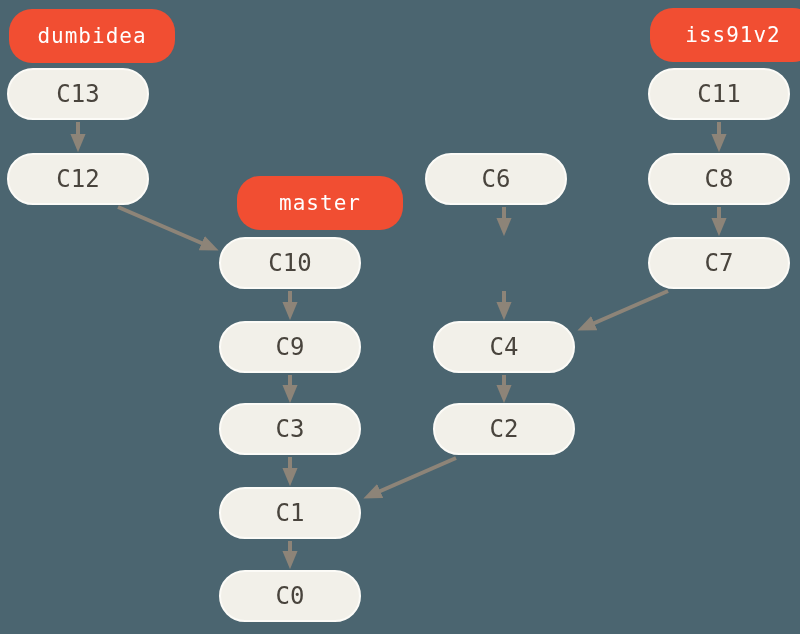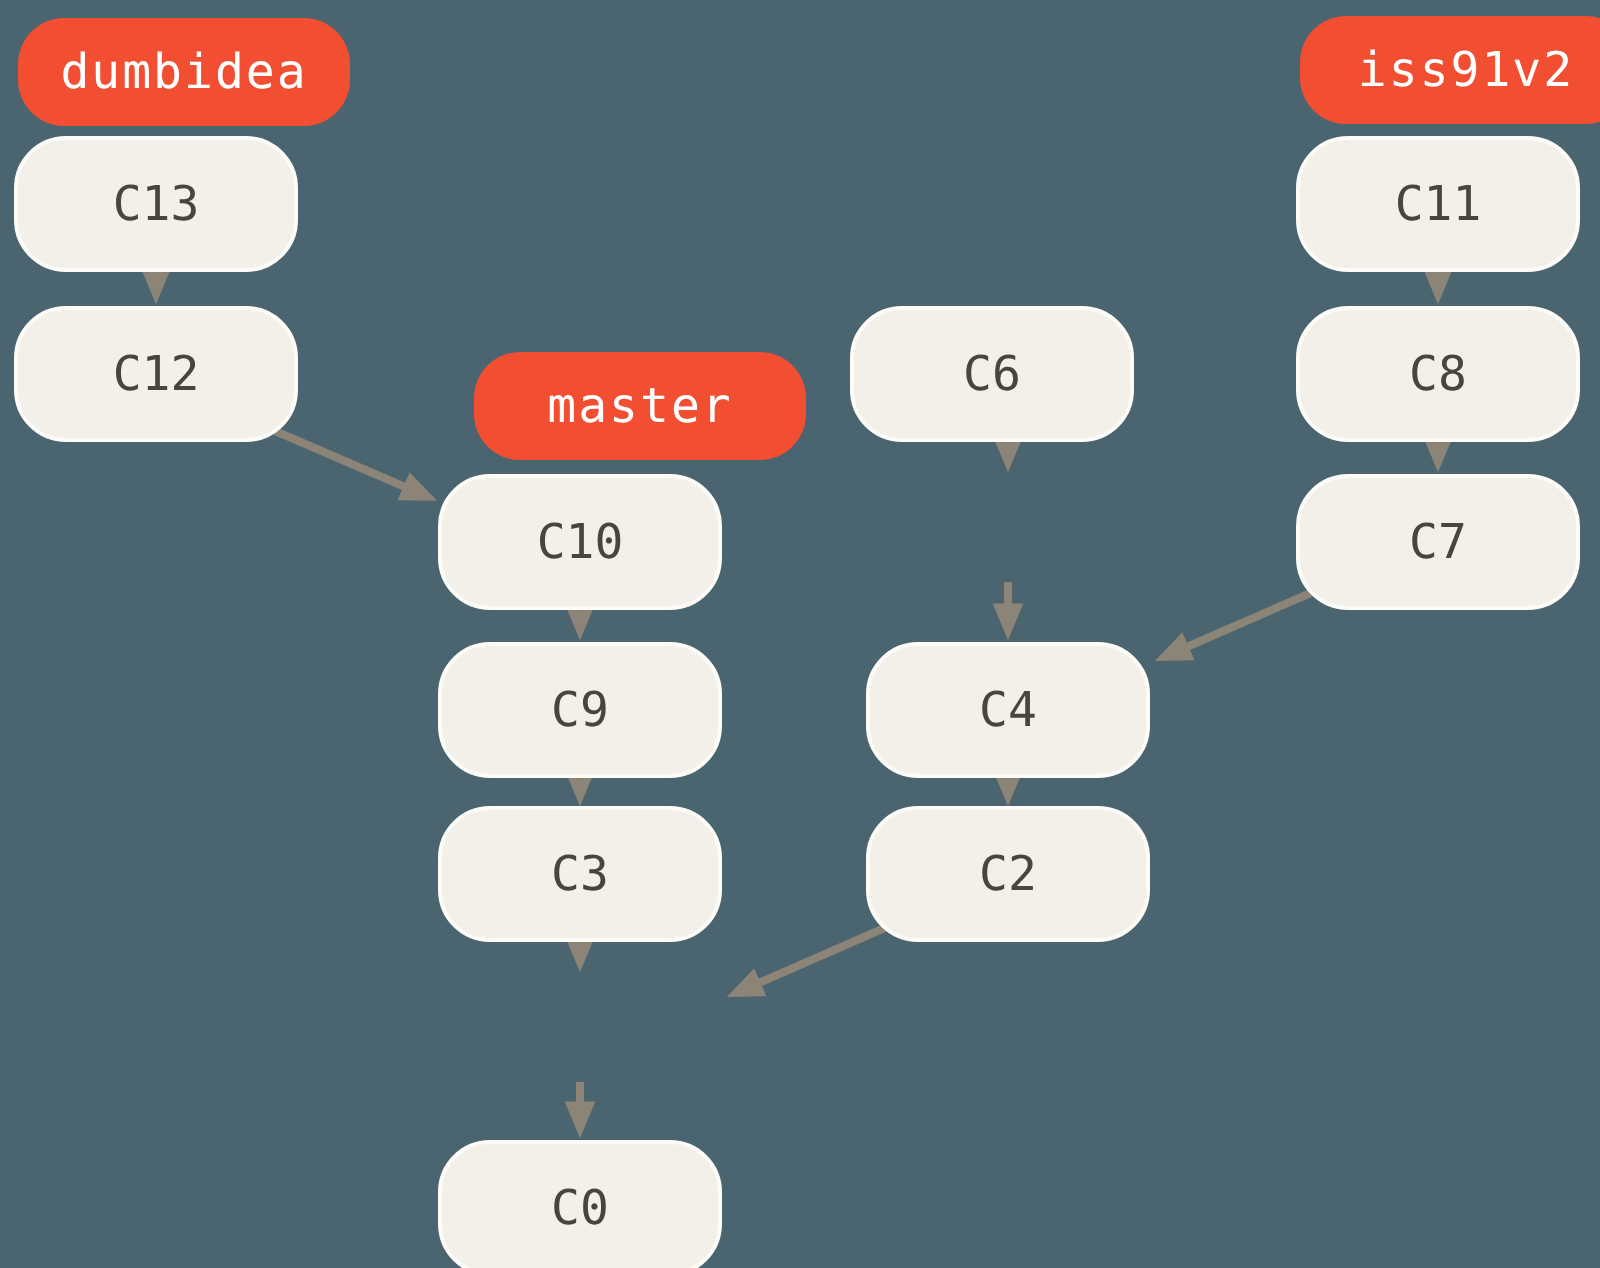--- a/index.html
+++ b/index.html
@@ -26,41 +26,41 @@
   }
   .arrow-layer {
     position: absolute;
     left: 0; top: 0;
     width: 800px; height: 634px;
     pointer-events: none;
   }
   .node {
     position: absolute;
     width: 142px;
-    height: 68px;
+    height: 52px;
     box-sizing: border-box;
     background: var(--node-bg);
     border: 2px solid var(--node-border);
     border-radius: 26px;
     display: flex;
     align-items: center;
     justify-content: center;
     font-size: 24px;
     color: var(--node-text);
   }
   .branch {
     position: absolute;
     width: 166px;
     height: 54px;
     background: var(--branch-label-bg);
     color: var(--branch-label-text);
     display: flex;
     align-items: center;
     justify-content: center;
-    font-size: 24px;
+    font-size: 21px;
     letter-spacing: 1px;
     border-radius: 23px;
   }
 </style>
 </head>
 <body>
 
 <div class="stage">
 
   <svg class="arrow-layer" width="800" height="634" viewBox="0 0 800 634" xmlns="http://www.w3.org/2000/svg">
@@ -89,20 +89,21 @@
   <div class="branch" style="left:9px;   top:9px;">dumbidea</div>
   <div class="branch" style="left:221px; top:176px;margin-left:16px;">master</div>
   <div class="branch" style="left:650px; top:8px;">iss91v2</div>
 
   <div class="node" style="left:7px;   top:68px;">C13</div>
   <div class="node" style="left:7px;   top:153px;">C12</div>
 
   <div class="node" style="left:219px; top:237px;">C10</div>
   <div class="node" style="left:219px; top:321px;">C9</div>
   <div class="node" style="left:219px; top:403px;">C3</div>
+  <div class="node" style="left:219px; top:487px;">C1</div>
   <div class="node" style="left:219px; top:570px;">C0</div>
 
   <div class="node" style="left:425px; top:153px;">C6</div>
   <div class="node" style="left:433px; top:321px;">C4</div>
   <div class="node" style="left:433px; top:403px;">C2</div>
 
   <div class="node" style="left:648px; top:68px;">C11</div>
   <div class="node" style="left:648px; top:153px;">C8</div>
   <div class="node" style="left:648px; top:237px;">C7</div>
 

